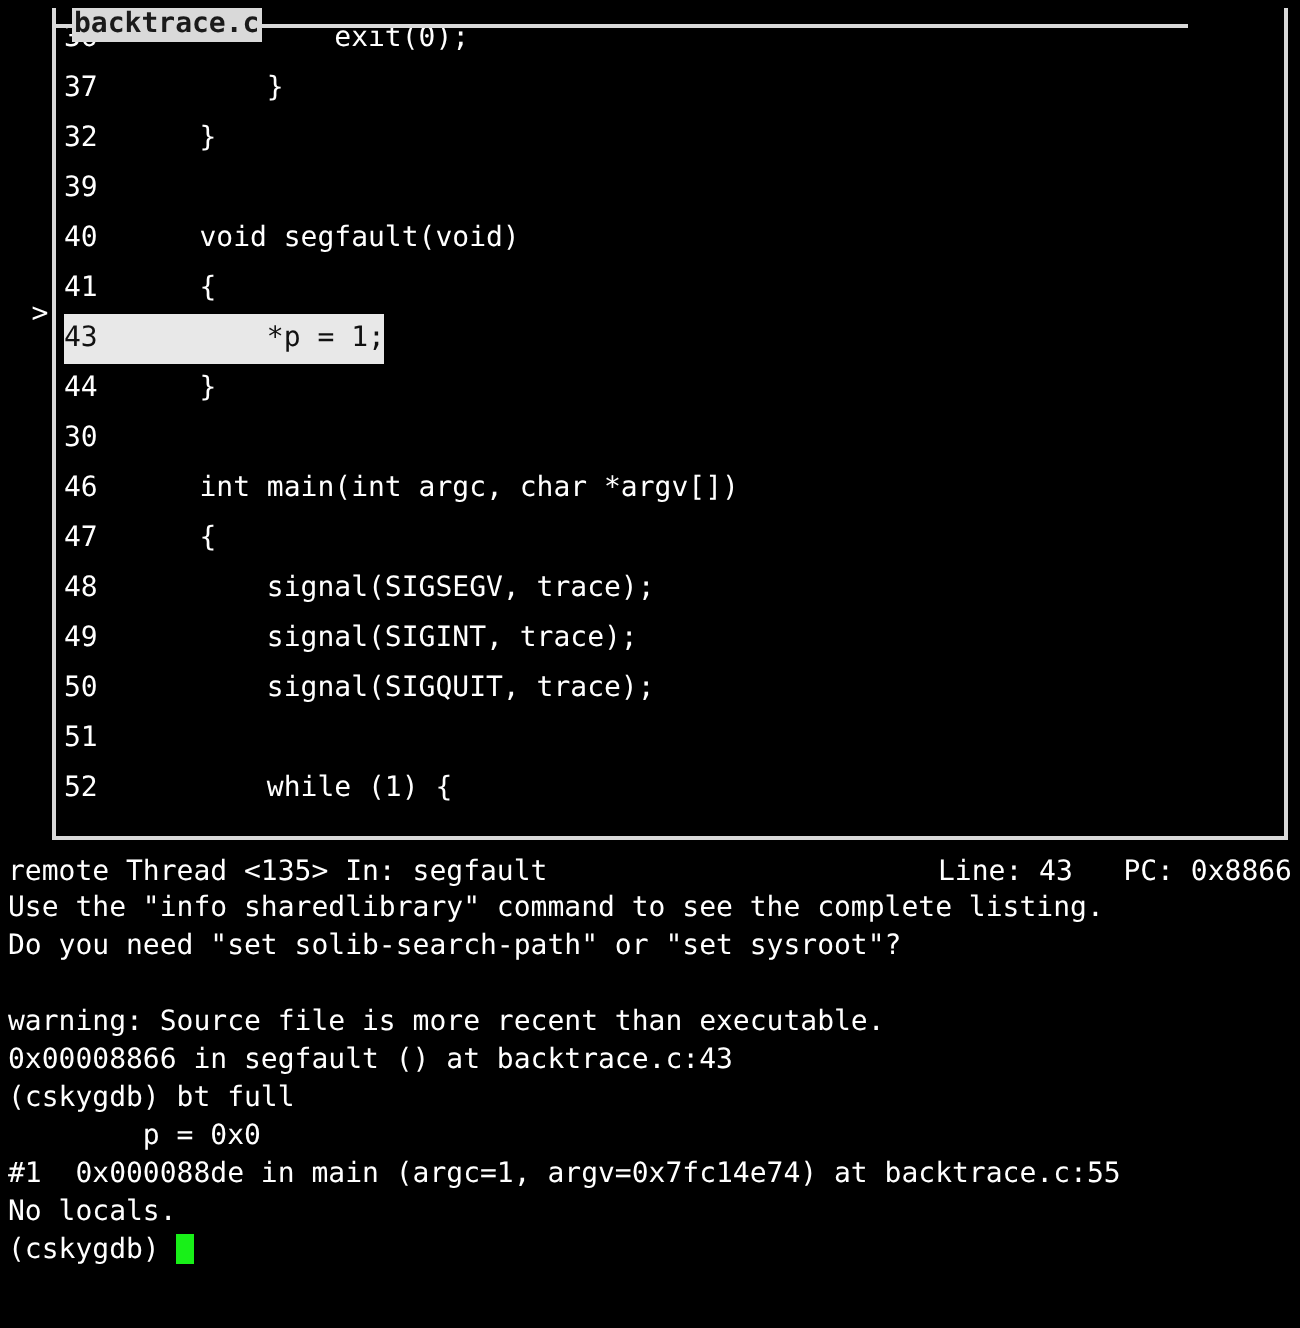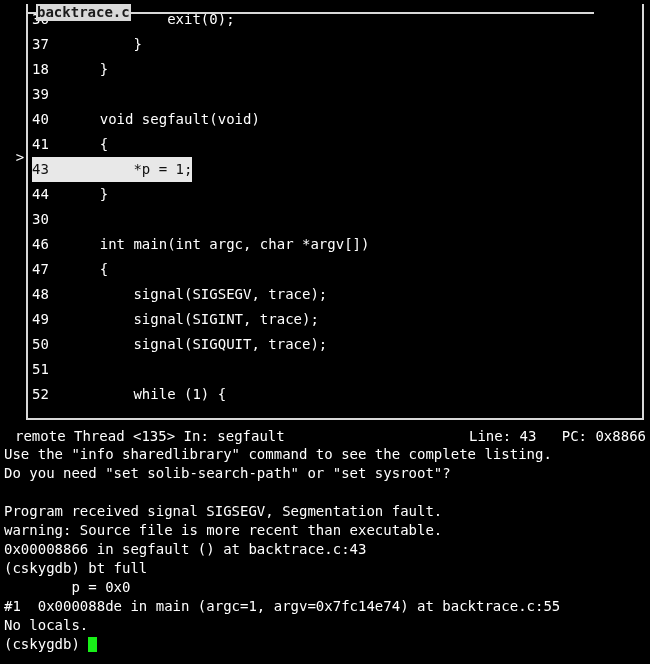--- a/index.html
+++ b/index.html
@@ -129,21 +129,20 @@
     line-height: 18px;
     background: #000000;
     color: #ffffff;
     white-space: pre;
     font-size: 14px;
   }
   #status-left {
     position: absolute;
     left: 4px;
     top: 0;
-    margin-left: 11px;
   }
   #status-right {
     position: absolute;
     right: 4px;
     top: 0;
     white-space: pre;
   }
 
   
   #console {
@@ -172,21 +171,21 @@
     vertical-align: -3px;
   }
 </style>
 </head>
 <body>
 
 <div id="tui-window">
   <div id="code-area">
       <div class="code-line"><span class="ln">36</span><span>            exit(0);</span></div>
       <div class="code-line"><span class="ln">37</span><span>        }</span></div>
-      <div class="code-line"><span class="ln">18</span><span>    }</span></div>
+      <div class="code-line"><span class="ln">32</span><span>    }</span></div>
       <div class="code-line"><span class="ln">39</span><span></span></div>
       <div class="code-line"><span class="ln">40</span><span>    void segfault(void)</span></div>
       <div class="code-line"><span class="ln">41</span><span>    {</span></div>
       <div class="code-line current"><span class="hl"><span class="ln">43</span><span>        *p = 1;</span></span></div>
       <div class="code-line"><span class="ln">44</span><span>    }</span></div>
       <div class="code-line"><span class="ln">30</span><span></span></div>
       <div class="code-line"><span class="ln">46</span><span>    int main(int argc, char *argv[])</span></div>
       <div class="code-line"><span class="ln">47</span><span>    {</span></div>
       <div class="code-line"><span class="ln">48</span><span>        signal(SIGSEGV, trace);</span></div>
       <div class="code-line"><span class="ln">49</span><span>        signal(SIGINT, trace);</span></div>
@@ -208,21 +207,20 @@
 
 <div id="status-bar">
   <span id="status-left">remote Thread &lt;135&gt; In: segfault</span>
   <span id="status-right">Line: 43   PC: 0x8866</span>
 </div>
 
 <div id="console">
     <div class="con-line">Use the "info sharedlibrary" command to see the complete listing.</div>
     <div class="con-line">Do you need "set solib-search-path" or "set sysroot"?</div>
     <div class="con-line blank"> </div>
-    <div class="con-line">Program received signal SIGSEGV, Segmentation fault.</div>
     <div class="con-line">warning: Source file is more recent than executable.</div>
     <div class="con-line">0x00008866 in segfault () at backtrace.c:43</div>
     <div class="con-line">(cskygdb) bt full</div>
     <div class="con-line">        p = 0x0</div>
     <div class="con-line">#1  0x000088de in main (argc=1, argv=0x7fc14e74) at backtrace.c:55</div>
     <div class="con-line">No locals.</div>
     <div class="con-line"><span>(cskygdb) </span><span id="cursor-block" style="background: rgb(24, 240, 24);"></span></div>
   </div>
 
 </body></html>

